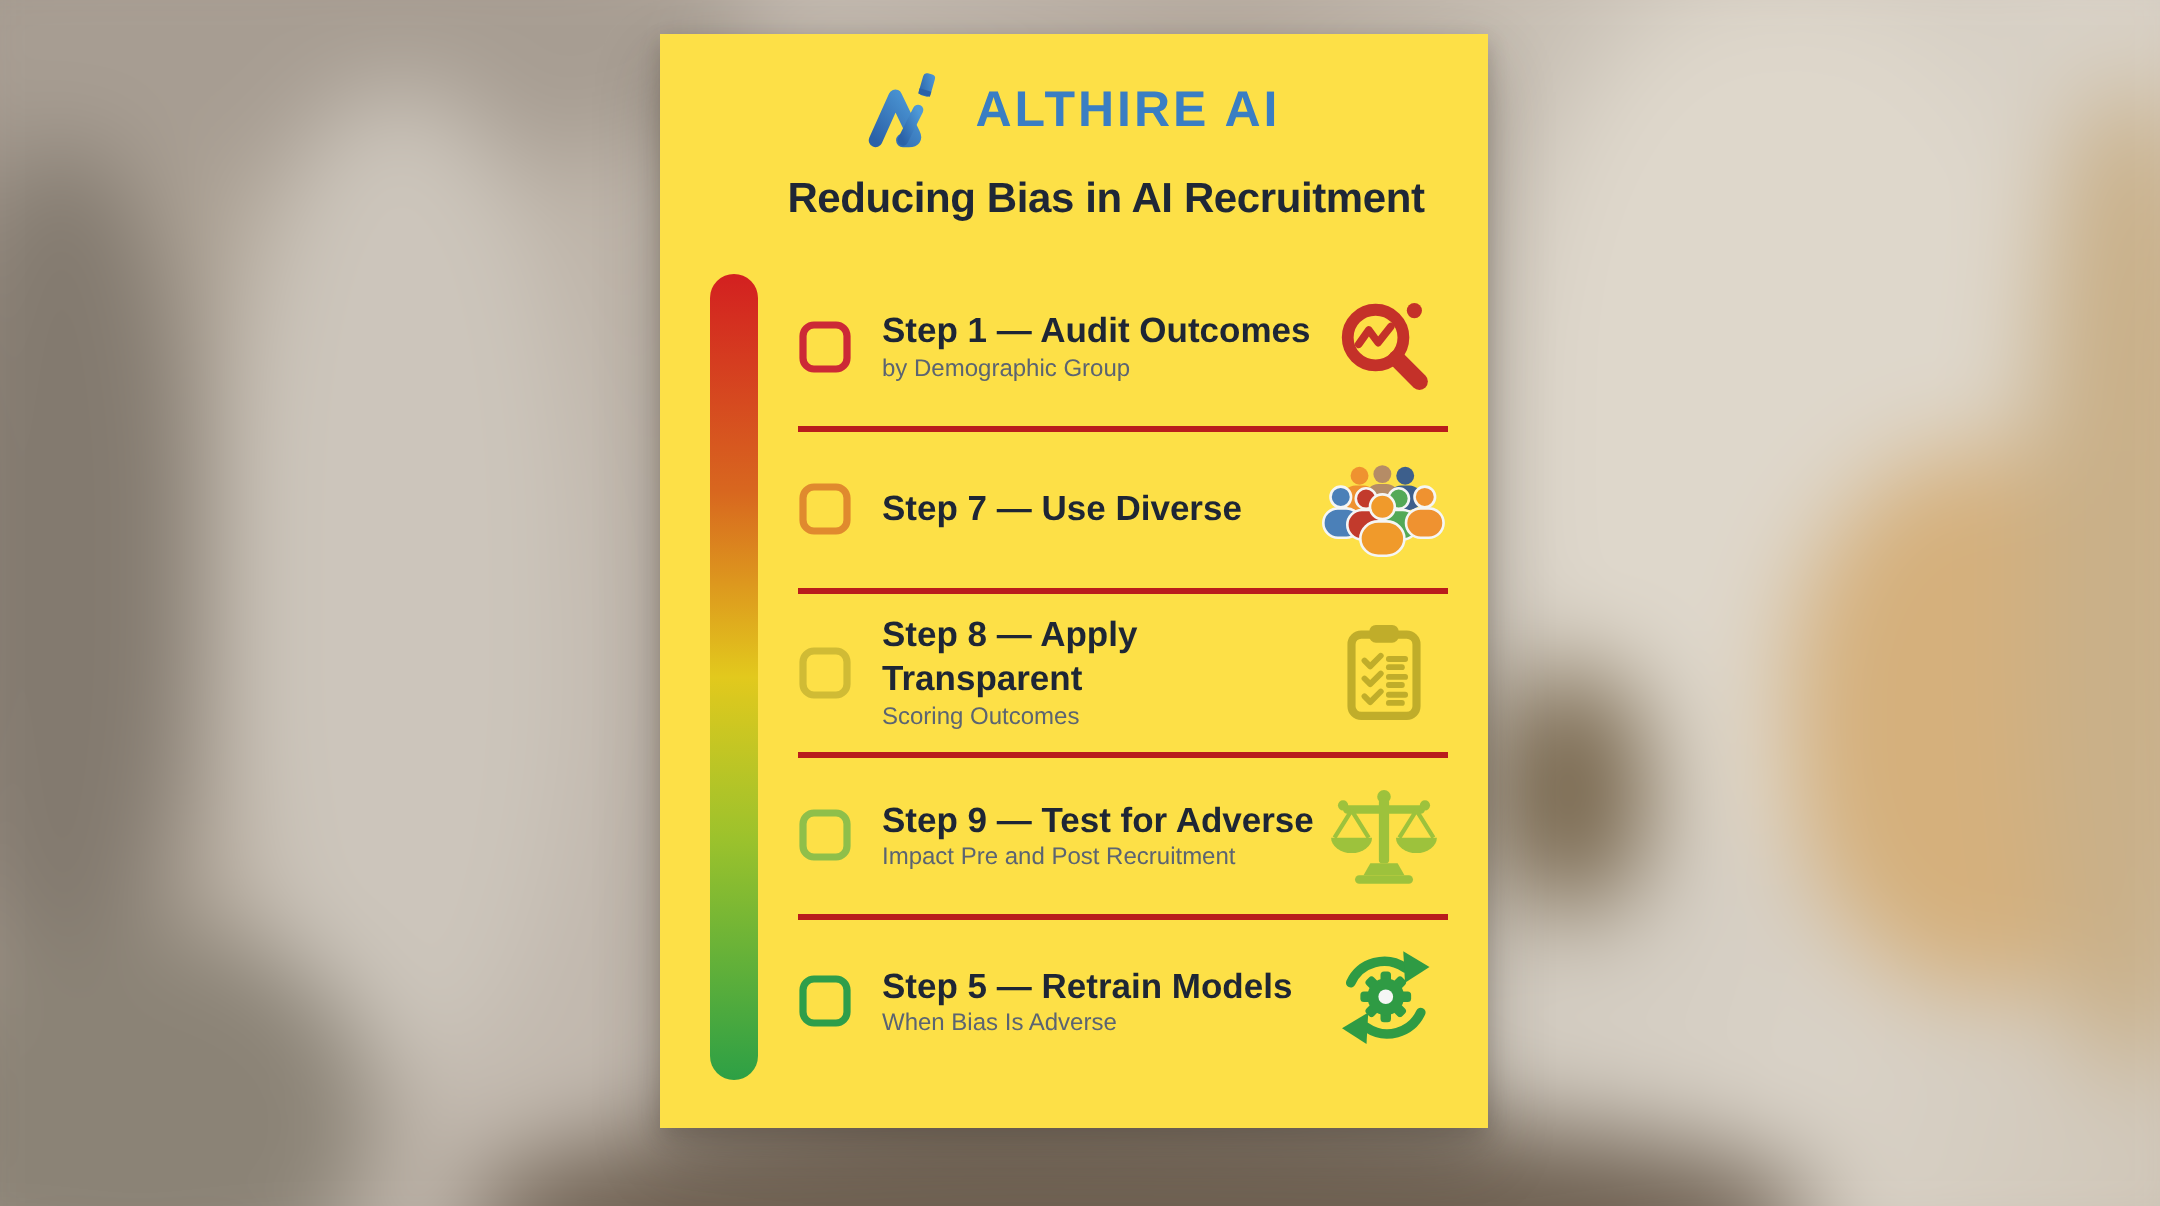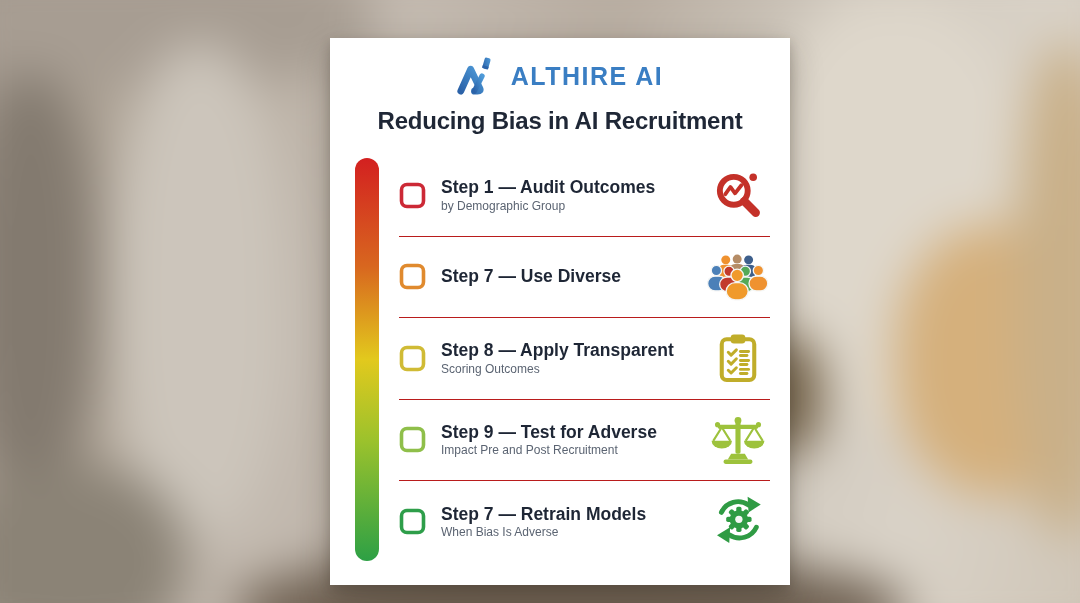--- a/index.html
+++ b/index.html
@@ -17,35 +17,35 @@
   .b4{left:590px;top:150px;width:150px;height:410px;background:#b4a895;}
   .b5{left:800px;top:40px;width:270px;height:430px;background:#ded7cb;}
   .b6{left:940px;top:270px;width:210px;height:270px;background:#d5b07c;}
   .b7{left:790px;top:380px;width:80px;height:120px;background:#79684f;}
   .b8{left:280px;top:600px;width:670px;height:110px;background:#6f6152;}
   .b9{left:0;top:510px;width:230px;height:190px;background:#8b8376;}
   .b10{left:1060px;top:90px;width:100px;height:490px;background:#c9b089;}
 
   
   .card{
-    position:absolute;left:330px;top:38px;width:460px;height:547px;
-    background:#ffffff;
+    position:absolute;left:330px;top:17px;width:414px;height:547px;
+    background:#fde047;
     box-shadow:0 14px 30px rgba(45,36,26,.30),0 4px 10px rgba(45,36,26,.22);
   }
   .brand-row{position:absolute;top:16px;left:0;right:0;height:44px;
     display:flex;justify-content:center;align-items:center;gap:10px;}
   .brand-name{font-size:25px;font-weight:800;letter-spacing:1.5px;color:#3a7ec3;}
   .poster-title{position:absolute;top:68px;left:0;width:100%;text-align:center;margin:0;
-    font-size:24px;line-height:30px;font-weight:800;color:#1f2736;letter-spacing:-0.2px;}
+    font-size:21px;line-height:30px;font-weight:800;color:#1f2736;letter-spacing:-0.2px;padding-left:16px;}
 
   .grad-bar{position:absolute;left:25px;top:120px;width:24px;height:403px;border-radius:12px;}
 
   .steps{position:absolute;left:69px;top:117px;right:20px;}
   .step-row{display:flex;align-items:center;height:81.5px;box-sizing:border-box;
-    border-bottom:1px solid #b91c1c;}
+    border-bottom:3px solid #b91c1c;}
   .step-row:last-child{border-bottom:none;}
   .cbx{flex:0 0 auto;margin-right:15px;}
   .step-text{flex:1 1 auto;min-width:0;}
   .step-title{font-size:17.5px;font-weight:700;color:#1e2635;line-height:1.3;}
   .step-subtitle{font-size:12px;color:#5b6472;line-height:1.3;}
   .step-icon{flex:0 0 64px;display:flex;justify-content:center;align-items:center;}
 </style>
 </head>
 <body>
 
@@ -201,21 +201,21 @@
           </g>
         </svg>
       </div>
     </div>
 
     <div class="step-row">
       <svg class="cbx" viewBox="0 0 27 27" width="27" height="27">
         <rect x="2.5" y="2.5" width="22" height="22" rx="5.5" fill="none" stroke-width="3.6" stroke="#2e9e4a"></rect>
       </svg>
       <div class="step-text">
-        <div class="step-title">Step 7 — Retrain Models</div>
+        <div class="step-title">Step 5 — Retrain Models</div>
         <div class="step-subtitle">When Bias Is Adverse</div>
       </div>
       <div class="step-icon">
         <svg viewBox="0 0 64 64" width="56" height="56">
           <g fill="#2f9b44">
             <rect x="30" y="14.5" width="6" height="10" rx="2" transform="rotate(0 33 29)"></rect>
             <rect x="30" y="14.5" width="6" height="10" rx="2" transform="rotate(45 33 29)"></rect>
             <rect x="30" y="14.5" width="6" height="10" rx="2" transform="rotate(90 33 29)"></rect>
             <rect x="30" y="14.5" width="6" height="10" rx="2" transform="rotate(135 33 29)"></rect>
             <rect x="30" y="14.5" width="6" height="10" rx="2" transform="rotate(180 33 29)"></rect>

